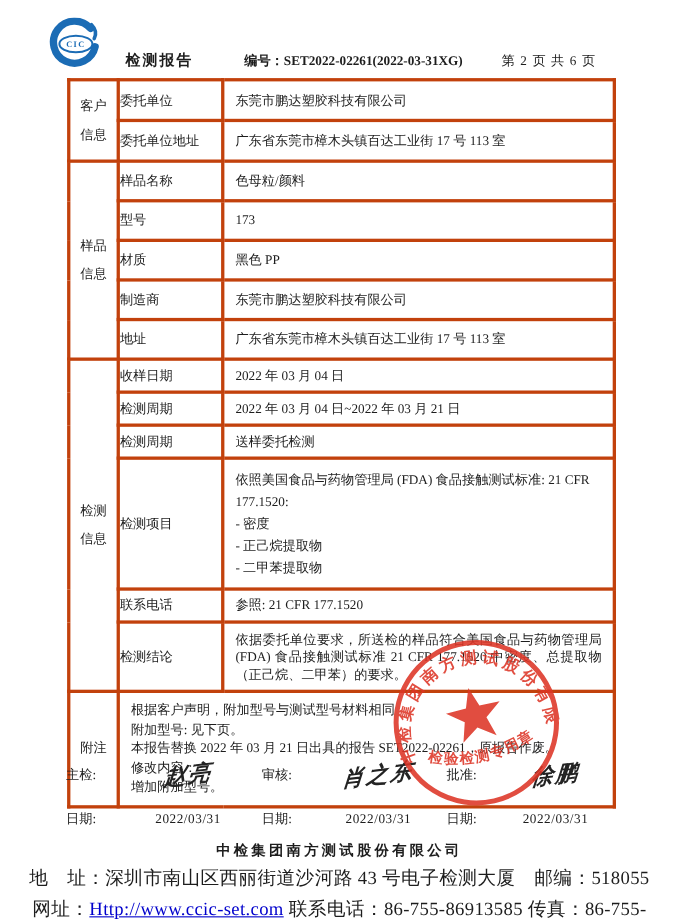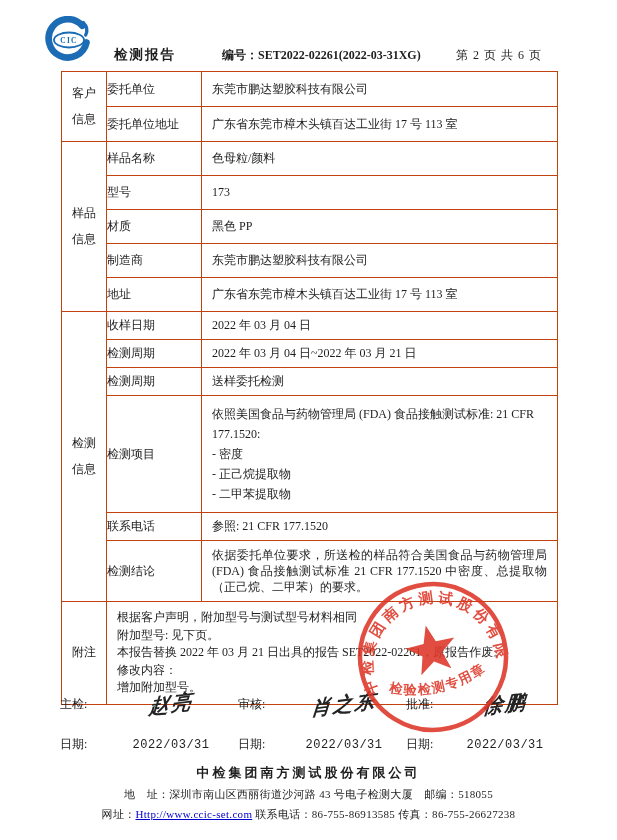--- a/index.html
+++ b/index.html
@@ -11,21 +11,21 @@
   .hdr{position:absolute;left:44px;top:14px;width:498px;height:50px;display:flex;align-items:flex-end;}
   .logo{width:50px;height:48px;flex:0 0 auto;}
   .hdr-title{font-size:13.5px;font-weight:bold;margin-left:20px;letter-spacing:2px;white-space:nowrap;}
   .hdr-no{font-size:12px;font-weight:bold;margin-left:46px;white-space:nowrap;}
   .hdr-page{font-size:12px;font-weight:normal;margin-left:auto;white-space:nowrap;letter-spacing:1px;}
   
   table.info{
     position:absolute;left:61px;top:71px;width:496px;
     border-collapse:collapse;table-layout:fixed;font-size:12px;
   }
-  table.info td{border:1px solid #c2410c;vertical-align:middle;word-break:break-all;}
+  table.info td{border:3px solid #c2410c;vertical-align:middle;word-break:break-all;}
   td.grp{text-align:center;line-height:2.1;padding:0 9px;color:#1d1d1d;}
   td.lbl{padding:0 0;height:33px;}
   td.val{padding:0 10px;height:33px;}
   tr.h34 td{height:34px;}
   tr.h27 td{height:27px;}
   td.multi{white-space:pre-line;line-height:20px;padding:8px 10px;height:auto;}
   td.concl{line-height:16px;text-align:justify;padding:6px 10px;height:auto;}
   td.note{white-space:pre-line;line-height:17.5px;padding:7px 10px;height:auto;vertical-align:top;}
   
   .signs{position:absolute;left:60px;top:686px;width:500px;display:flex;}
@@ -33,28 +33,28 @@
   .sign-col.c1{width:178px;}
   .sign-col.c2{width:168px;}
   .sign-col.c3{width:154px;}
   .sign-row{display:flex;align-items:center;height:36px;font-size:12px;}
   .date-row{display:flex;align-items:center;margin-top:14px;font-size:12px;}
   .role{flex:0 0 44px;white-space:nowrap;}
   .sig{
     flex:1;text-align:center;font-style:italic;font-weight:bold;font-size:20px;
     transform:rotate(-7deg) skewX(-12deg);letter-spacing:2px;color:#232323;white-space:nowrap;
   }
-  .dval{flex:1;text-align:center;letter-spacing:.5px;font-family:Liberation Mono, monospace;}
+  .dval{flex:1;text-align:center;letter-spacing:.5px;}
   
   .stamp{position:absolute;left:352px;top:576px;width:162px;height:162px;z-index:5;pointer-events:none;}
   .stamp svg{transform:rotate(-13deg);opacity:.88;}
   
   .footer{position:absolute;left:0;top:764px;width:617px;text-align:center;}
   .f-company{font-size:13px;font-weight:bold;letter-spacing:3px;}
-  .f-line{font-size:11px;margin-top:5px;letter-spacing:.3px;}
+  .f-line{font-size:17px;margin-top:5px;letter-spacing:.3px;}
   .f-link{color:#0000cc;text-decoration:underline;text-align:center;}
 </style>
 </head>
 <body>
 
 <div class="page">
 
   <div class="hdr">
     <div class="logo">
       <svg width="50" height="48" viewBox="0 0 60 56">

